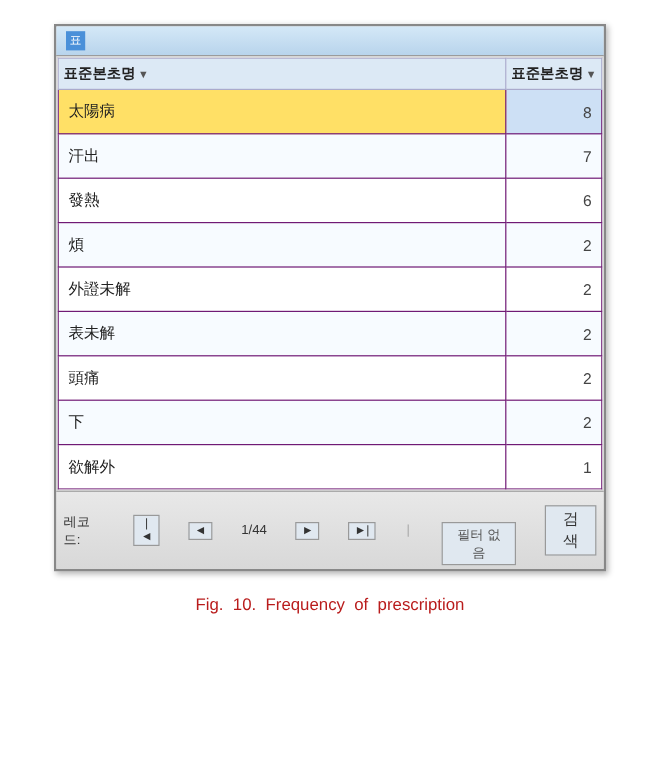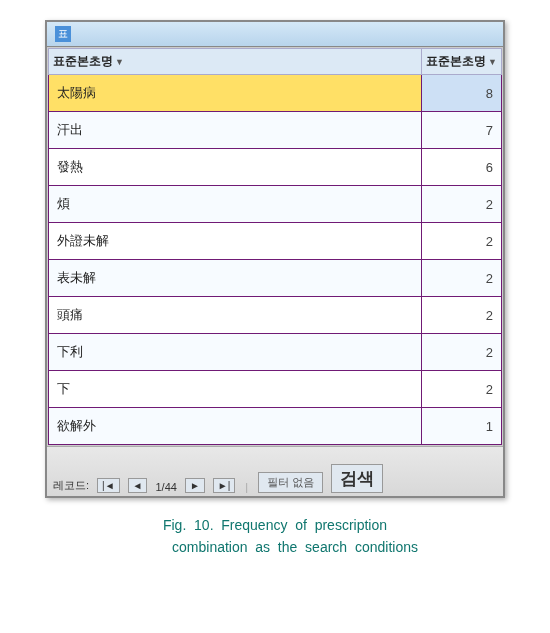--- a/index.html
+++ b/index.html
@@ -110,23 +110,23 @@
 
     .dropdown-arrow {
       font-size: 9px;
       color: #555;
     }
 
     .status-bar {
       background: linear-gradient(to bottom, #e8e8e8, #d8d8d8);
       border-top: 1px solid #aaa;
       display: flex;
-      align-items: flex-end;
+      align-items: center;
       padding: 3px 6px;
-      gap: 8px;
+      gap: 24px;
       font-size: 11px;
       font-family: 'Malgun Gothic', Arial, sans-serif;
     }
 
     .status-record {
       display: flex;
       align-items: center;
       gap: 4px;
       color: #333;
     }
@@ -153,32 +153,31 @@
       cursor: pointer;
       color: #555;
       font-family: 'Malgun Gothic', Arial, sans-serif;
       margin-top: 22px;
     }
 
     .search-btn {
       background: #e0e8f0;
       border: 1px solid #999;
       padding: 2px 8px;
-      font-size: 17px;
+      font-size: 13px;
       cursor: pointer;
       color: #333;
       font-family: 'Malgun Gothic', Arial, sans-serif;
-      font-weight: bold;
     }
 
     .caption-area {
       margin-top: 16px;
       width: 460px;
       font-size: 14px;
-      color: #0f766e;
+      color: #b91c1c;
       line-height: 1.6;
       font-family: Arial, sans-serif;
     }
 
     .caption-line {
       display: flex;
       justify-content: center;
       gap: 12px;
       flex-wrap: wrap;
     }
@@ -236,24 +235,20 @@
           </tr>
           <tr>
             <td>表未解</td>
             <td class="col-num">2</td>
           </tr>
           <tr>
             <td>頭痛</td>
             <td class="col-num">2</td>
           </tr>
           <tr>
-            <td>下利</td>
-            <td class="col-num">2</td>
-          </tr>
-          <tr>
             <td>下</td>
             <td class="col-num">2</td>
           </tr>
           <tr>
             <td>欲解外</td>
             <td class="col-num">1</td>
           </tr>
         </tbody>
     </table>
   </div>
@@ -274,16 +269,13 @@
     <button class="search-btn">
       <span>검색</span>
     </button>
   </div>
 </div>
 
 <div class="caption-area">
   <div class="caption-line">
     <span>Fig.&nbsp;&nbsp;10.&nbsp;&nbsp;Frequency&nbsp;&nbsp;of&nbsp;&nbsp;prescription</span>
   </div>
-  <div class="caption-line caption-indent">
-    <span>combination&nbsp;&nbsp;as&nbsp;&nbsp;the&nbsp;&nbsp;search&nbsp;&nbsp;conditions</span>
-  </div>
 </div>
 
 </body></html>

